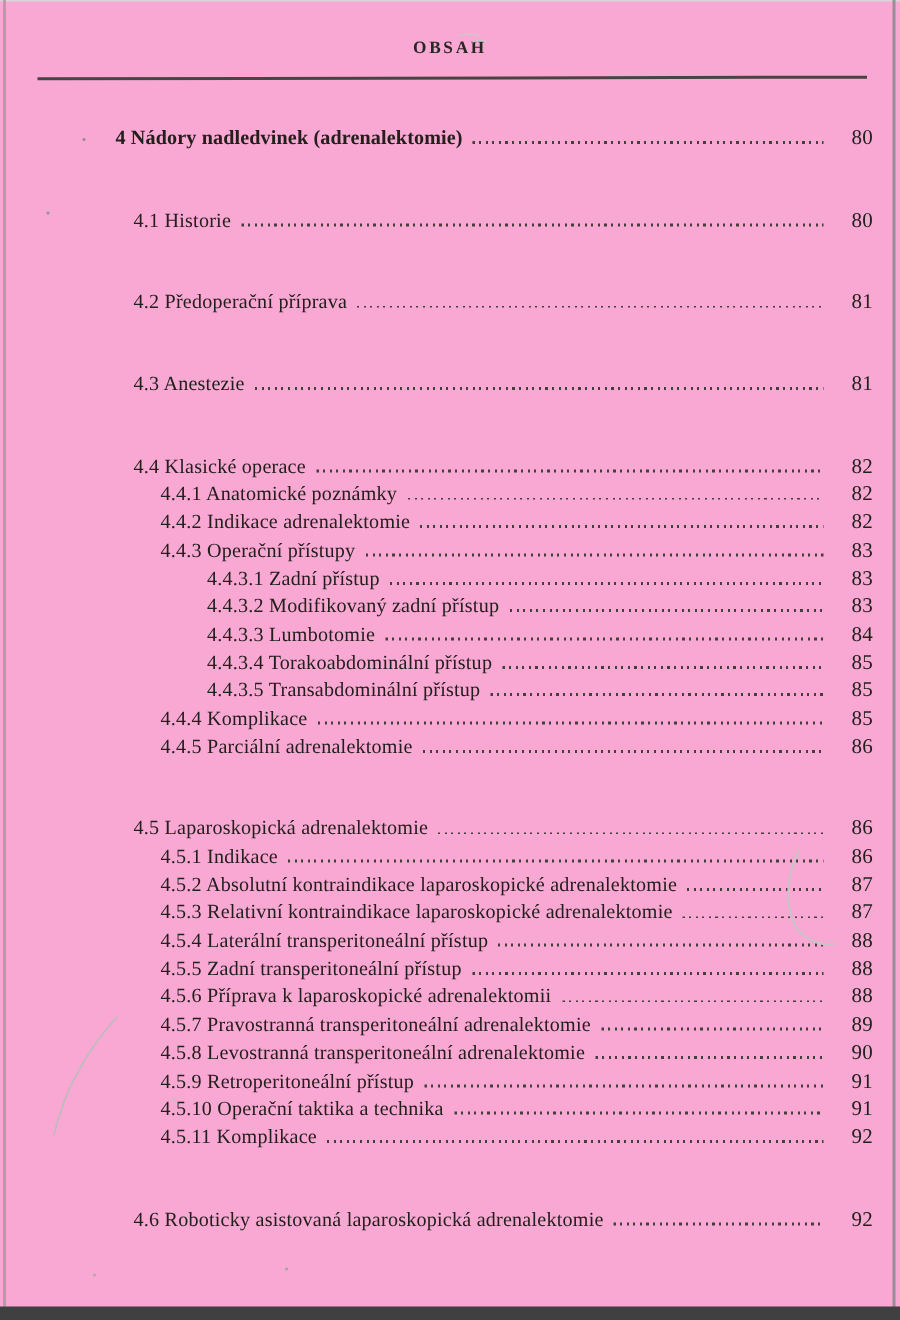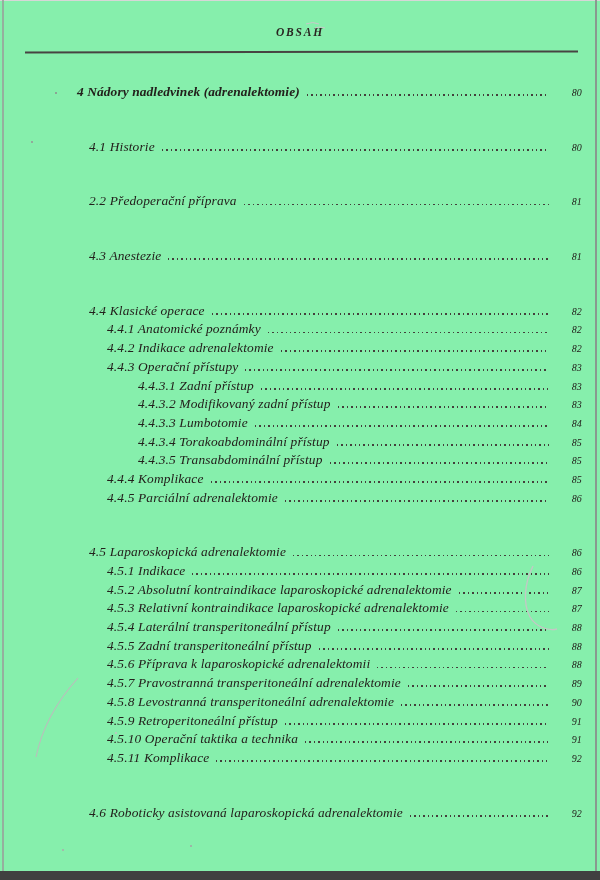--- a/index.html
+++ b/index.html
@@ -1,23 +1,22 @@
 <!DOCTYPE html>
 <html><head>
 <meta charset="utf-8">
 <style>
   html,body{margin:0;padding:0;background:#e8e8e8;}
   .page{
     position:relative;
     width:600px;height:880px;
-    background:#86efac;
+    background:#f9a8d4;
     overflow:hidden;
     font-family:"Liberation Serif","DejaVu Serif",serif;
     color:#23201c;
-    font-style:italic;
   }
   
   .edge-top{position:absolute;left:0;top:0;width:600px;height:1px;background:#d7d7d7;}
   .edge-left{position:absolute;left:2px;top:0;width:1.5px;height:880px;background:#9a9a9a;opacity:.75;}
   .edge-right{position:absolute;left:595px;top:0;width:2px;height:880px;background:#8a8a8a;opacity:.85;}
   .edge-bottom{position:absolute;left:0;top:871px;width:600px;height:9px;background:#404040;}
   
   .header-title{
     position:absolute;left:0;top:26px;width:600px;
     text-align:center;
@@ -44,21 +43,21 @@
   .toc-row.lvl4{padding-left:61px;justify-content:flex-end;}
   .toc-label{white-space:nowrap;}
   .toc-label.bold{font-weight:bold;letter-spacing:.1px;}
   .leader{
     flex:1;height:1.8px;
     margin:0 5px 0 7px;
     background-image:repeating-linear-gradient(90deg,#433f3b 0,#433f3b 1.4px,transparent 1.4px,transparent 4.4px);
   }
   .toc-page{
     width:28px;min-width:28px;text-align:right;
-    font-size:10px;
+    font-size:14px;
   }
   
   .artifacts{position:absolute;left:0;top:0;width:600px;height:880px;pointer-events:none;}
   .speck{position:absolute;border-radius:50%;}
 </style>
 </head>
 <body>
 
 <div class="page">
 
@@ -75,21 +74,21 @@
         <span class="toc-label bold">4 Nádory nadledvinek (adrenalektomie)</span>
         <span class="leader"></span>
         <span class="toc-page">80</span>
       </div>
       <div class="toc-row lvl2">
         <span class="toc-label">4.1 Historie</span>
         <span class="leader"></span>
         <span class="toc-page">80</span>
       </div>
       <div class="toc-row lvl2">
-        <span class="toc-label">2.2 Předoperační příprava</span>
+        <span class="toc-label">4.2 Předoperační příprava</span>
         <span class="leader"></span>
         <span class="toc-page">81</span>
       </div>
       <div class="toc-row lvl2">
         <span class="toc-label">4.3 Anestezie</span>
         <span class="leader"></span>
         <span class="toc-page">81</span>
       </div>
       <div class="toc-row lvl2">
         <span class="toc-label">4.4 Klasické operace</span>

